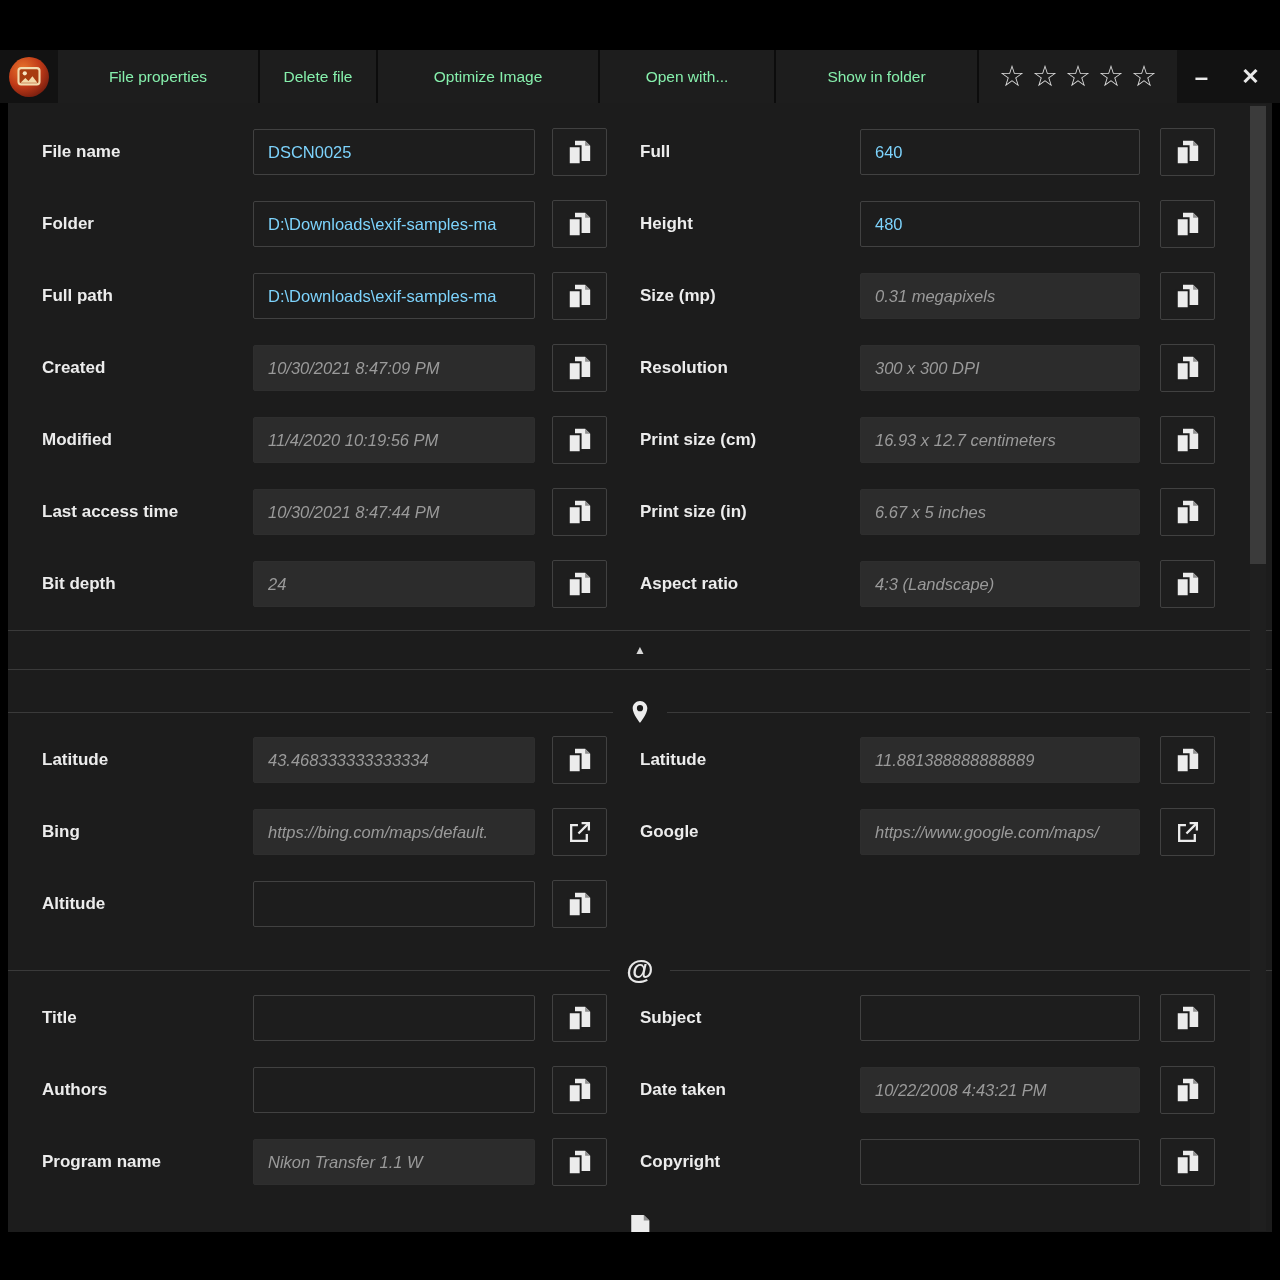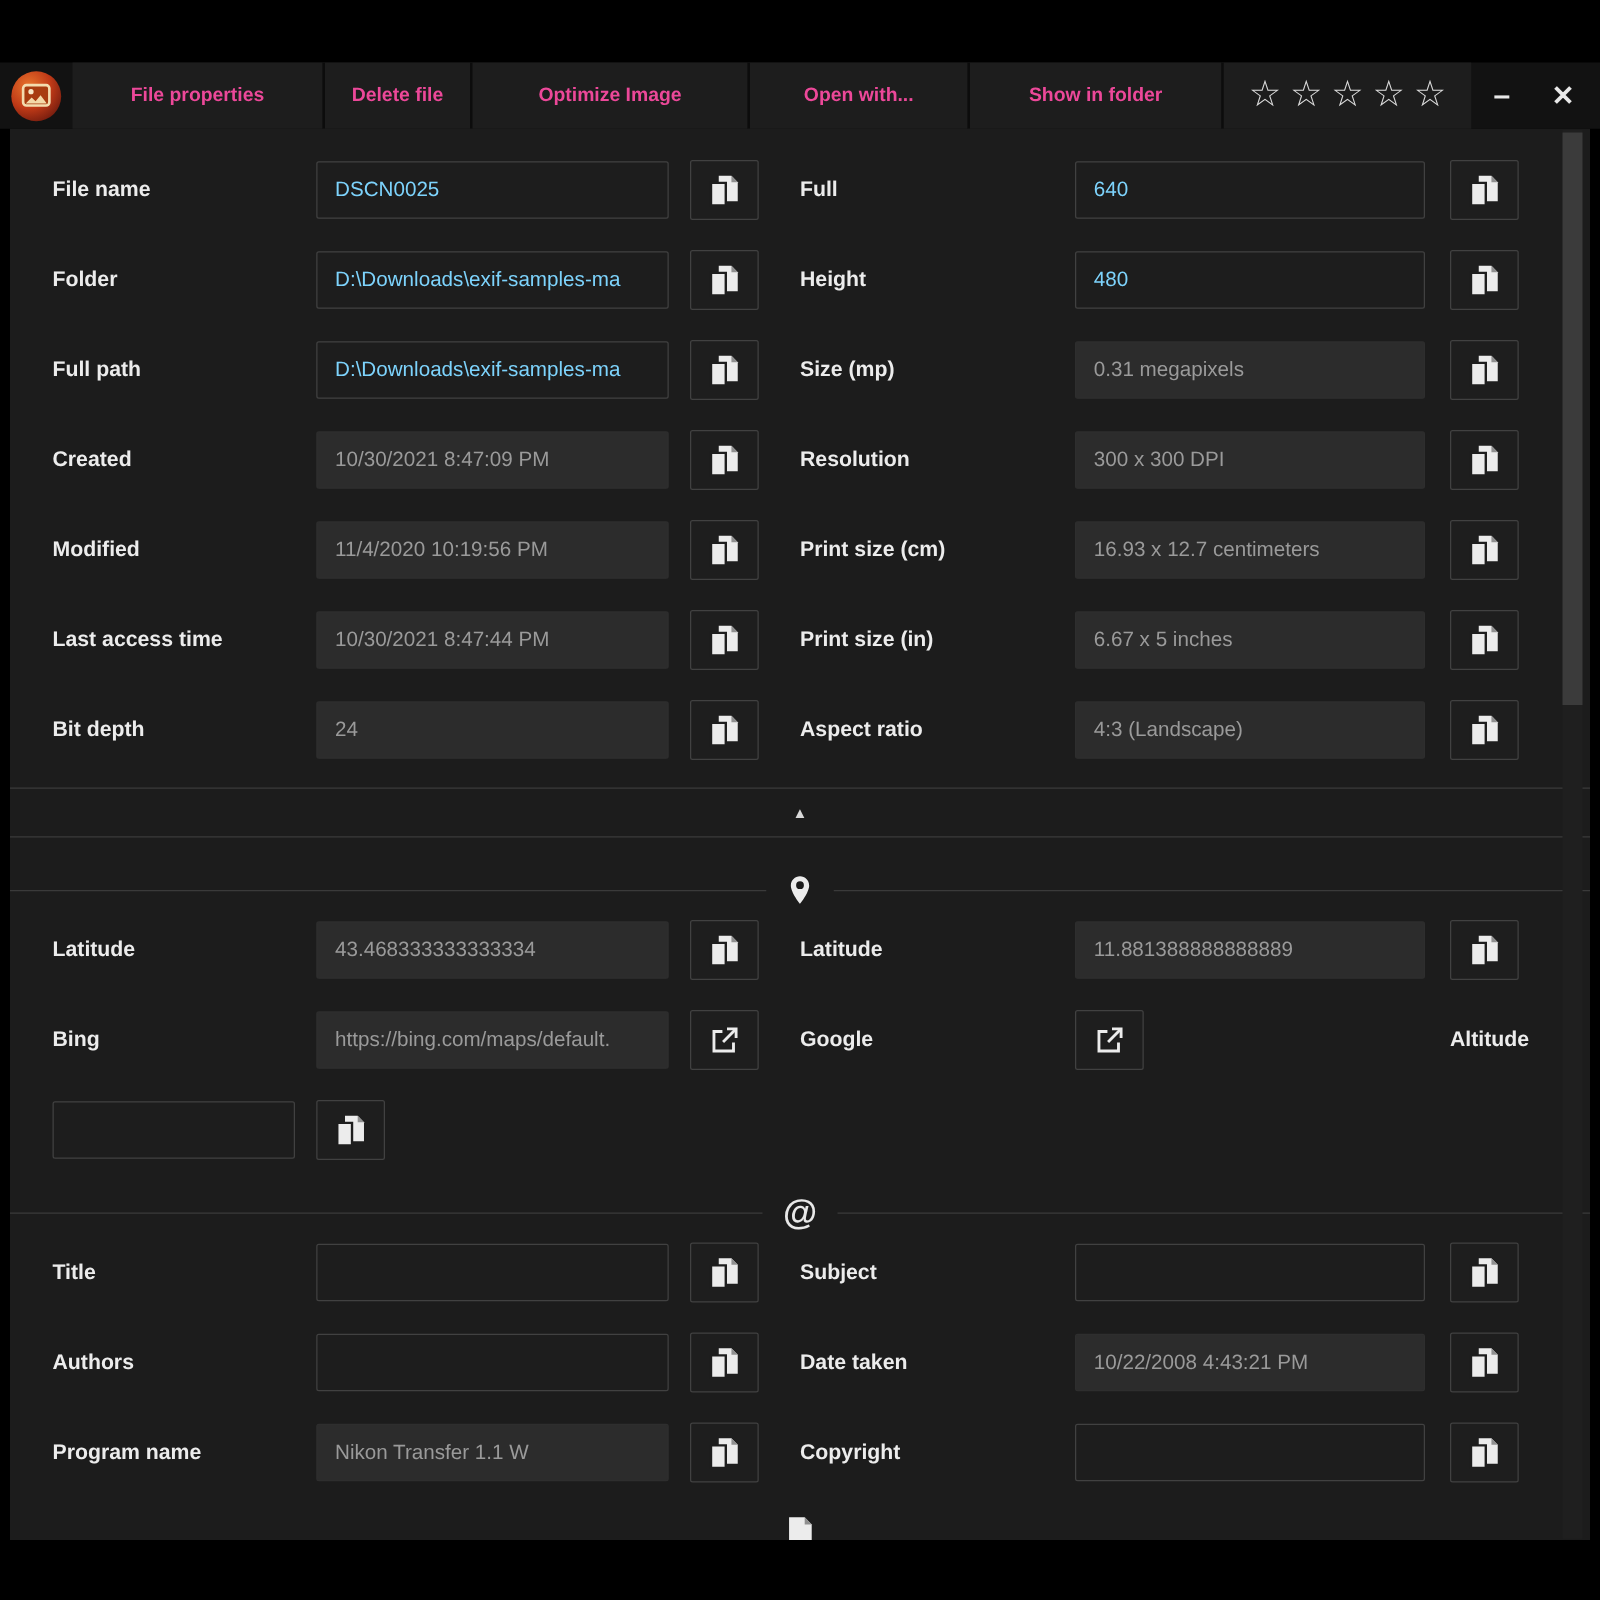--- a/index.html
+++ b/index.html
@@ -8,21 +8,21 @@
     background:#000;font-family:"Liberation Sans",sans-serif;
     -webkit-font-smoothing:antialiased;
   }
   
   .toolbar{
     position:absolute;top:50px;left:0;width:1280px;height:53px;
     background:#121212;display:flex;align-items:stretch;
   }
   .app-icon{width:58px;display:flex;align-items:center;justify-content:center;cursor:pointer;}
   .tb-btn{
-    background:#1d1d1d;color:#ec4899;font-weight:bold;font-size:15.5px;
+    background:#1d1d1d;color:#86efac;font-weight:normal;font-size:15.5px;
     border:none;border-left:2px solid #0c0c0c;cursor:pointer;
     font-family:"Liberation Sans",sans-serif;padding:0;
   }
   .tb-btn:first-of-type{border-left:none;}
   .stars{
     background:#1d1d1d;border-left:2px solid #0c0c0c;width:198px;
     display:flex;align-items:center;justify-content:center;gap:7px;
   }
   .star{font-size:29px;color:#dcdcdc;line-height:1;cursor:pointer;}
   .win-btn{
@@ -44,21 +44,21 @@
   .grid.first{margin-top:25px;}
   .flabel{font-size:17px;font-weight:bold;color:#ececec;}
   .fieldcell{padding-right:17px;}
   .fieldcell.r{padding-right:20px;}
   .field{
     display:block;width:100%;height:46px;box-sizing:border-box;border-radius:2px;
     padding:0 14px;font-size:16.5px;font-family:"Liberation Sans",sans-serif;
     outline:none;white-space:nowrap;overflow:hidden;text-overflow:clip;
   }
   .field.edit{background:#1d1d1d;border:1px solid #414141;color:#7dd3fc;}
-  .field.read{background:#2c2c2c;border:1px solid #2e2e2e;color:#9a9a9a;}
+  .field.read{background:#2c2c2c;border:1px solid #2e2e2e;color:#9a9a9a;font-style:italic;}
   .icon-btn{
     width:55px;height:48px;background:#1e1e1e;border:1px solid #414141;border-radius:2px;
     display:flex;align-items:center;justify-content:center;cursor:pointer;padding:0;
   }
   
   .collapse-strip{
     height:38px;margin-top:22px;border-top:1px solid #3a3a3a;border-bottom:1px solid #3a3a3a;
     display:flex;align-items:center;justify-content:center;cursor:pointer;
   }
   .collapse-glyph{color:#d8d8d8;font-size:12px;line-height:1;}
@@ -313,20 +313,23 @@
       </div>
       <button class="icon-btn">
   <svg viewBox="0 0 24 24" width="25" height="25" fill="none" stroke="#ececec" stroke-width="2.2">
     <path d="M10.5 5H4v15h15v-6.5"></path>
     <path d="M14 3h7v7"></path>
     <path d="M20.5 3.5L11 13"></path>
   </svg>
 </button>
       <div></div>
       <div class="flabel">Google</div>
+      <div class="fieldcell r">
+        <input type="text" class="field read" readonly="" value="https://www.google.com/maps/" style="">
+      </div>
       <button class="icon-btn">
   <svg viewBox="0 0 24 24" width="25" height="25" fill="none" stroke="#ececec" stroke-width="2.2">
     <path d="M10.5 5H4v15h15v-6.5"></path>
     <path d="M14 3h7v7"></path>
     <path d="M20.5 3.5L11 13"></path>
   </svg>
 </button>
       <div class="flabel">Altitude</div>
       <div class="fieldcell">
         <input type="text" class="field edit" value="" style="">

